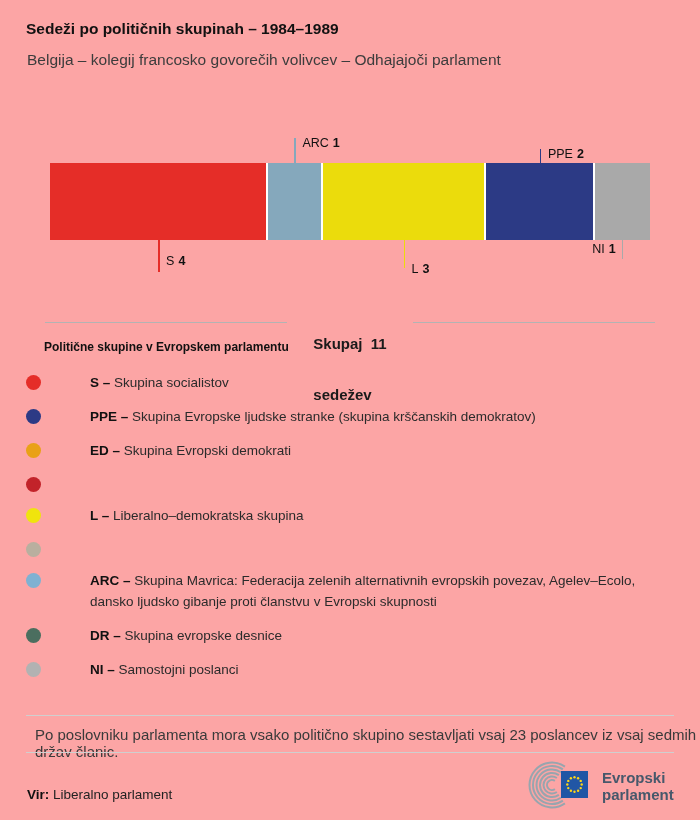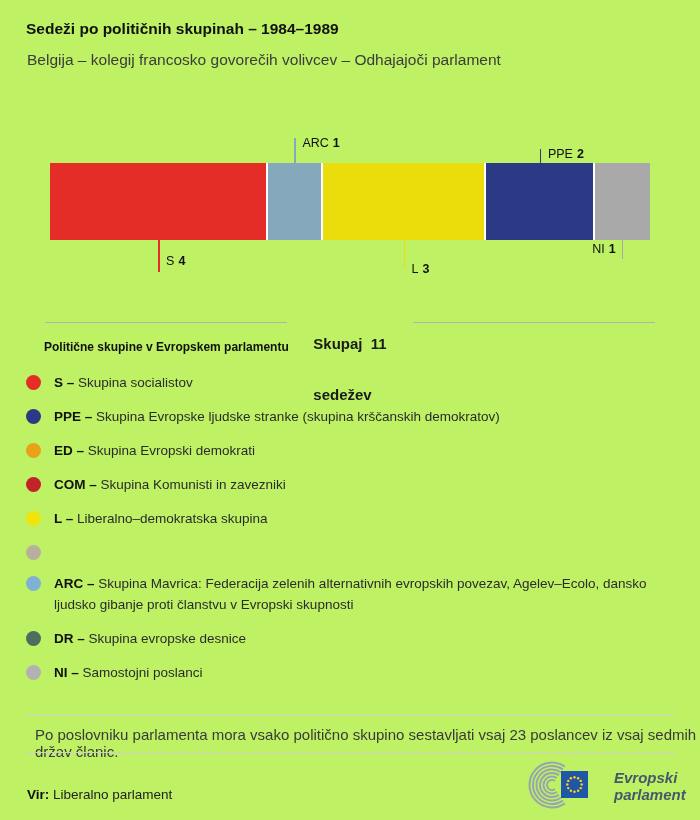--- a/index.html
+++ b/index.html
@@ -1,51 +1,51 @@
 <!DOCTYPE html>
 <html><head>
 <meta charset="utf-8">
 <style>
   html,body{margin:0;padding:0;background:#fff;}
-  .page{position:relative;width:700px;height:820px;background:#bef264;overflow:hidden;
+  .page{position:relative;width:700px;height:820px;background:#fca5a5;overflow:hidden;
         font-family:"Liberation Sans", sans-serif;color:#1a1a1a;}
 
   .title{position:absolute;left:26px;top:20px;font-size:15.5px;font-weight:bold;color:#111;}
   .subtitle{position:absolute;left:27px;top:51px;font-size:15.5px;font-weight:400;color:#3c3c3c;}
 
   .chart{position:absolute;left:50px;top:130px;width:600px;height:158px;}
   .bar{position:absolute;left:0;top:33px;width:100%;height:77px;display:flex;}
   .seg{height:100%;border-right:2px solid #fff;box-sizing:border-box;}
   .seg:last-child{border-right:none;}
   .tick{position:absolute;width:1.5px;}
   .callout{position:absolute;font-size:12.5px;color:#111;white-space:nowrap;}
   .callout b{margin-left:4px;}
 
   .total-row{position:absolute;left:45px;top:301px;width:610px;display:flex;}
   .total-row .rule{flex:1;height:1px;background:#b3b3b3;margin-top:21px;}
   .total-text{padding:0 26px;text-align:left;font-weight:bold;font-size:15px;
               line-height:17px;color:#1a1a1a;white-space:pre;}
 
   .legend-heading{position:absolute;left:44px;top:340px;font-size:12px;font-weight:bold;color:#111;}
   .legend{position:absolute;left:26px;top:372px;width:648px;}
-  .lrow{display:flex;align-items:flex-start;margin-bottom:13px;}
+  .lrow{display:flex;align-items:flex-start;margin-bottom:13px;gap:36px;}
   .dot{width:15px;height:15px;border-radius:50%;flex:0 0 15px;margin-right:13px;margin-top:3px;}
   .ltext{font-size:13.5px;line-height:21px;color:#2b2b2b;}
   .ltext b{color:#111;}
 
   .rule-h{position:absolute;left:26px;width:648px;height:1px;background:#cfcfcf;}
   #rule1{top:715px;}
   #rule2{top:752px;}
   .note{position:absolute;left:35px;top:726px;font-size:15px;color:#3a3a3a;}
 
   .source{position:absolute;left:27px;top:787px;font-size:13.5px;color:#222;}
   .source b{color:#111;}
 
   .logo{position:absolute;left:526px;top:757px;display:flex;align-items:center;}
-  .logo-text{font-size:15px;font-weight:bold;line-height:17px;color:#47586b;margin-left:18px;font-style:italic;}
+  .logo-text{font-size:15px;font-weight:bold;line-height:17px;color:#47586b;margin-left:6px;}
 </style>
 </head>
 <body>
 
 <div class="page">
 
   <div class="title">Sedeži po političnih skupinah – 1984–1989</div>
   <div class="subtitle">Belgija – kolegij francosko govorečih volivcev – Odhajajoči parlament</div>
 
   <div class="chart">
@@ -86,21 +86,20 @@
       <div class="lrow">
         <span class="dot" style="background: rgb(44, 58, 133);"></span>
         <span class="ltext"><b>PPE –</b> Skupina Evropske ljudske stranke (skupina krščanskih demokratov)</span>
       </div>
       <div class="lrow">
         <span class="dot" style="background: rgb(233, 161, 23);"></span>
         <span class="ltext"><b>ED –</b> Skupina Evropski demokrati</span>
       </div>
       <div class="lrow">
         <span class="dot" style="background: rgb(194, 35, 42);"></span>
-        <span class="ltext"><b>COM –</b> Skupina Komunisti in zavezniki</span>
       </div>
       <div class="lrow">
         <span class="dot" style="background: rgb(240, 228, 13);"></span>
         <span class="ltext"><b>L –</b> Liberalno–demokratska skupina</span>
       </div>
       <div class="lrow">
         <span class="dot" style="background: rgb(185, 175, 159);"></span>
       </div>
       <div class="lrow">
         <span class="dot" style="background: rgb(127, 177, 210);"></span>

